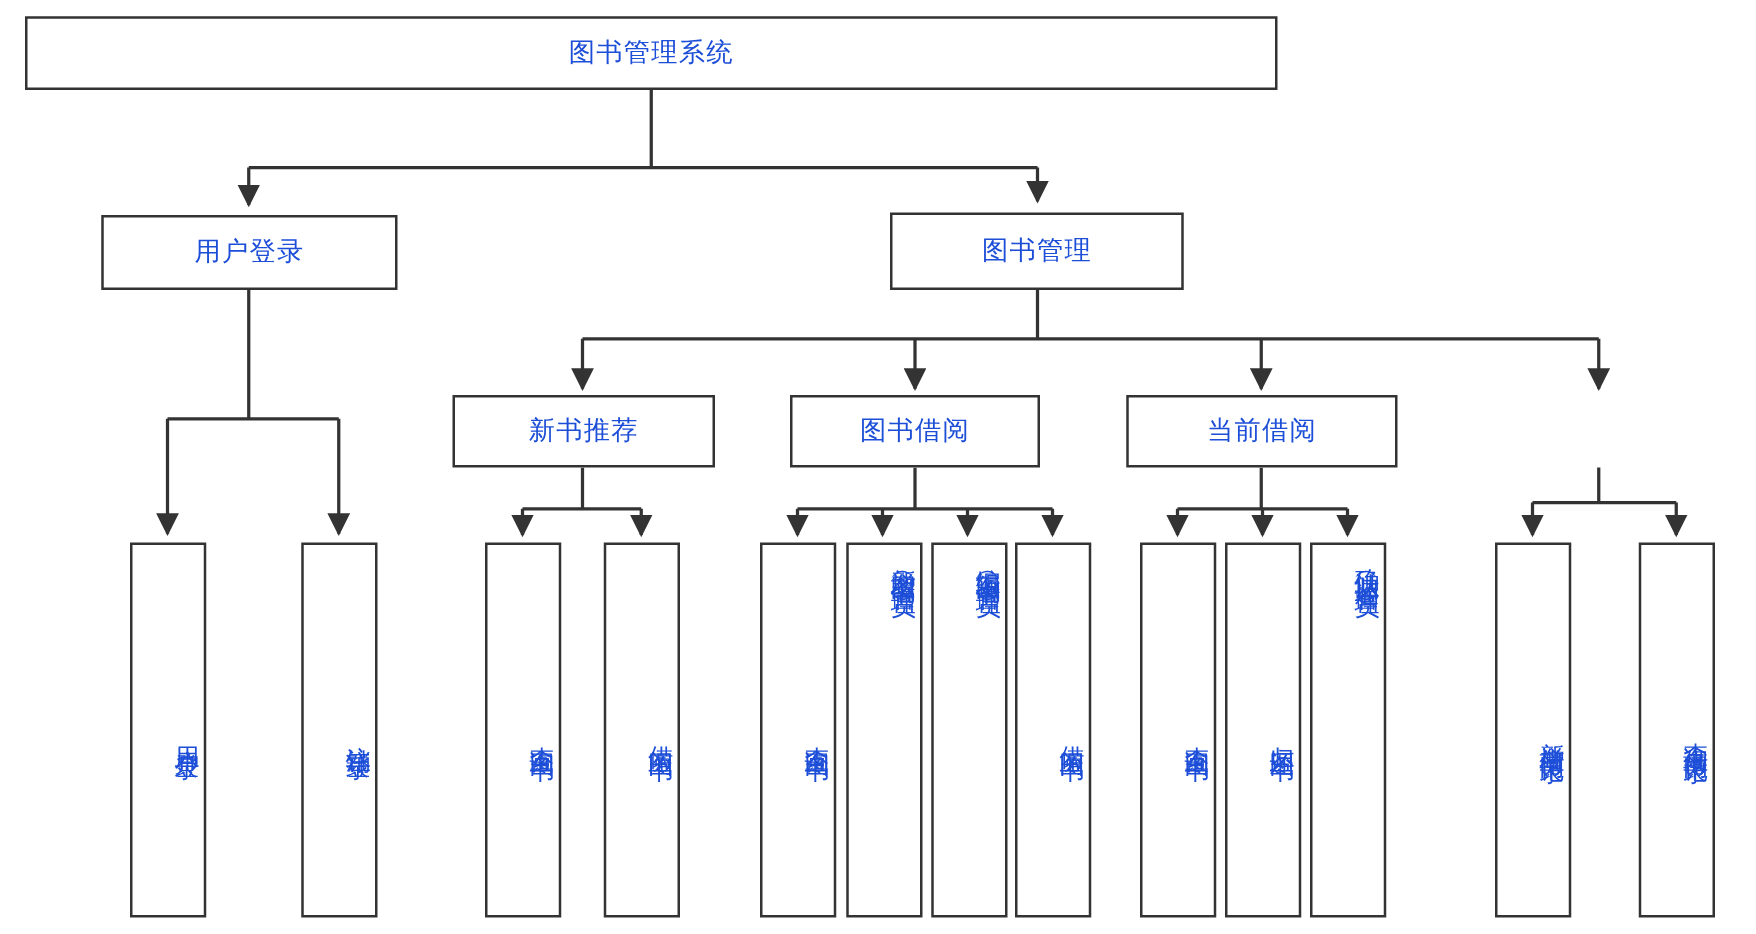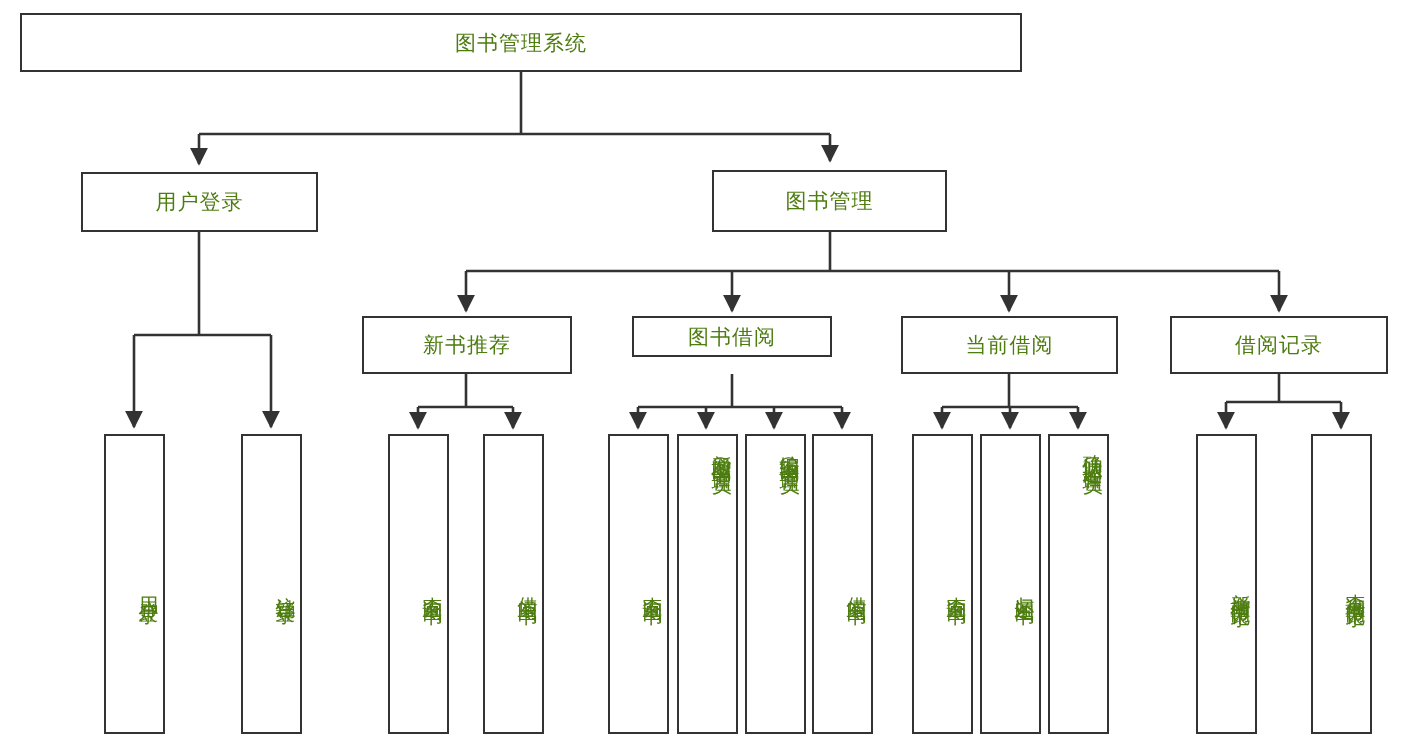--- a/index.html
+++ b/index.html
@@ -25,21 +25,21 @@
     height: 747px;
   }
   .node {
     position: absolute;
     box-sizing: border-box;
     border: 2px solid #333333;
     background: #ffffff;
     display: flex;
     align-items: center;
     justify-content: center;
-    color: #4d7c0f;
+    color: #1d4ed8;
     text-align: center;
   }
   .node.horiz {
     font-size: 21px;
     letter-spacing: 1px;
     line-height: 1.2;
   }
   .node.vert {
     writing-mode: vertical-rl;
     text-orientation: upright;
@@ -124,28 +124,25 @@
   <div class="node horiz" style="left:81px; top:172px; width:237px; height:60px;">
     <span>用户登录</span>
   </div>
   <div class="node horiz" style="left:362px; top:316px; width:210px; height:58px;">
     <span>新书推荐</span>
   </div>
 
   <div class="node horiz" style="left:712px; top:170px; width:235px; height:62px;">
     <span>图书管理</span>
   </div>
-  <div class="node horiz" style="left:632px; top:316px; width:200px; height:41px;">
+  <div class="node horiz" style="left:632px; top:316px; width:200px; height:58px;">
     <span>图书借阅</span>
   </div>
   <div class="node horiz" style="left:901px; top:316px; width:217px; height:58px;">
     <span>当前借阅</span>
-  </div>
-  <div class="node horiz" style="left:1170px; top:316px; width:218px; height:58px;">
-    <span>借阅记录</span>
   </div>
 
   <div class="node vert" style="left:104px; top:434px; width:61px; height:300px;">
     <span>用户登录</span>
   </div>
   <div class="node vert" style="left:241px; top:434px; width:61px; height:300px;">
     <span>注销登录</span>
   </div>
 
   <div class="node vert" style="left:388px; top:434px; width:61px; height:300px;">

